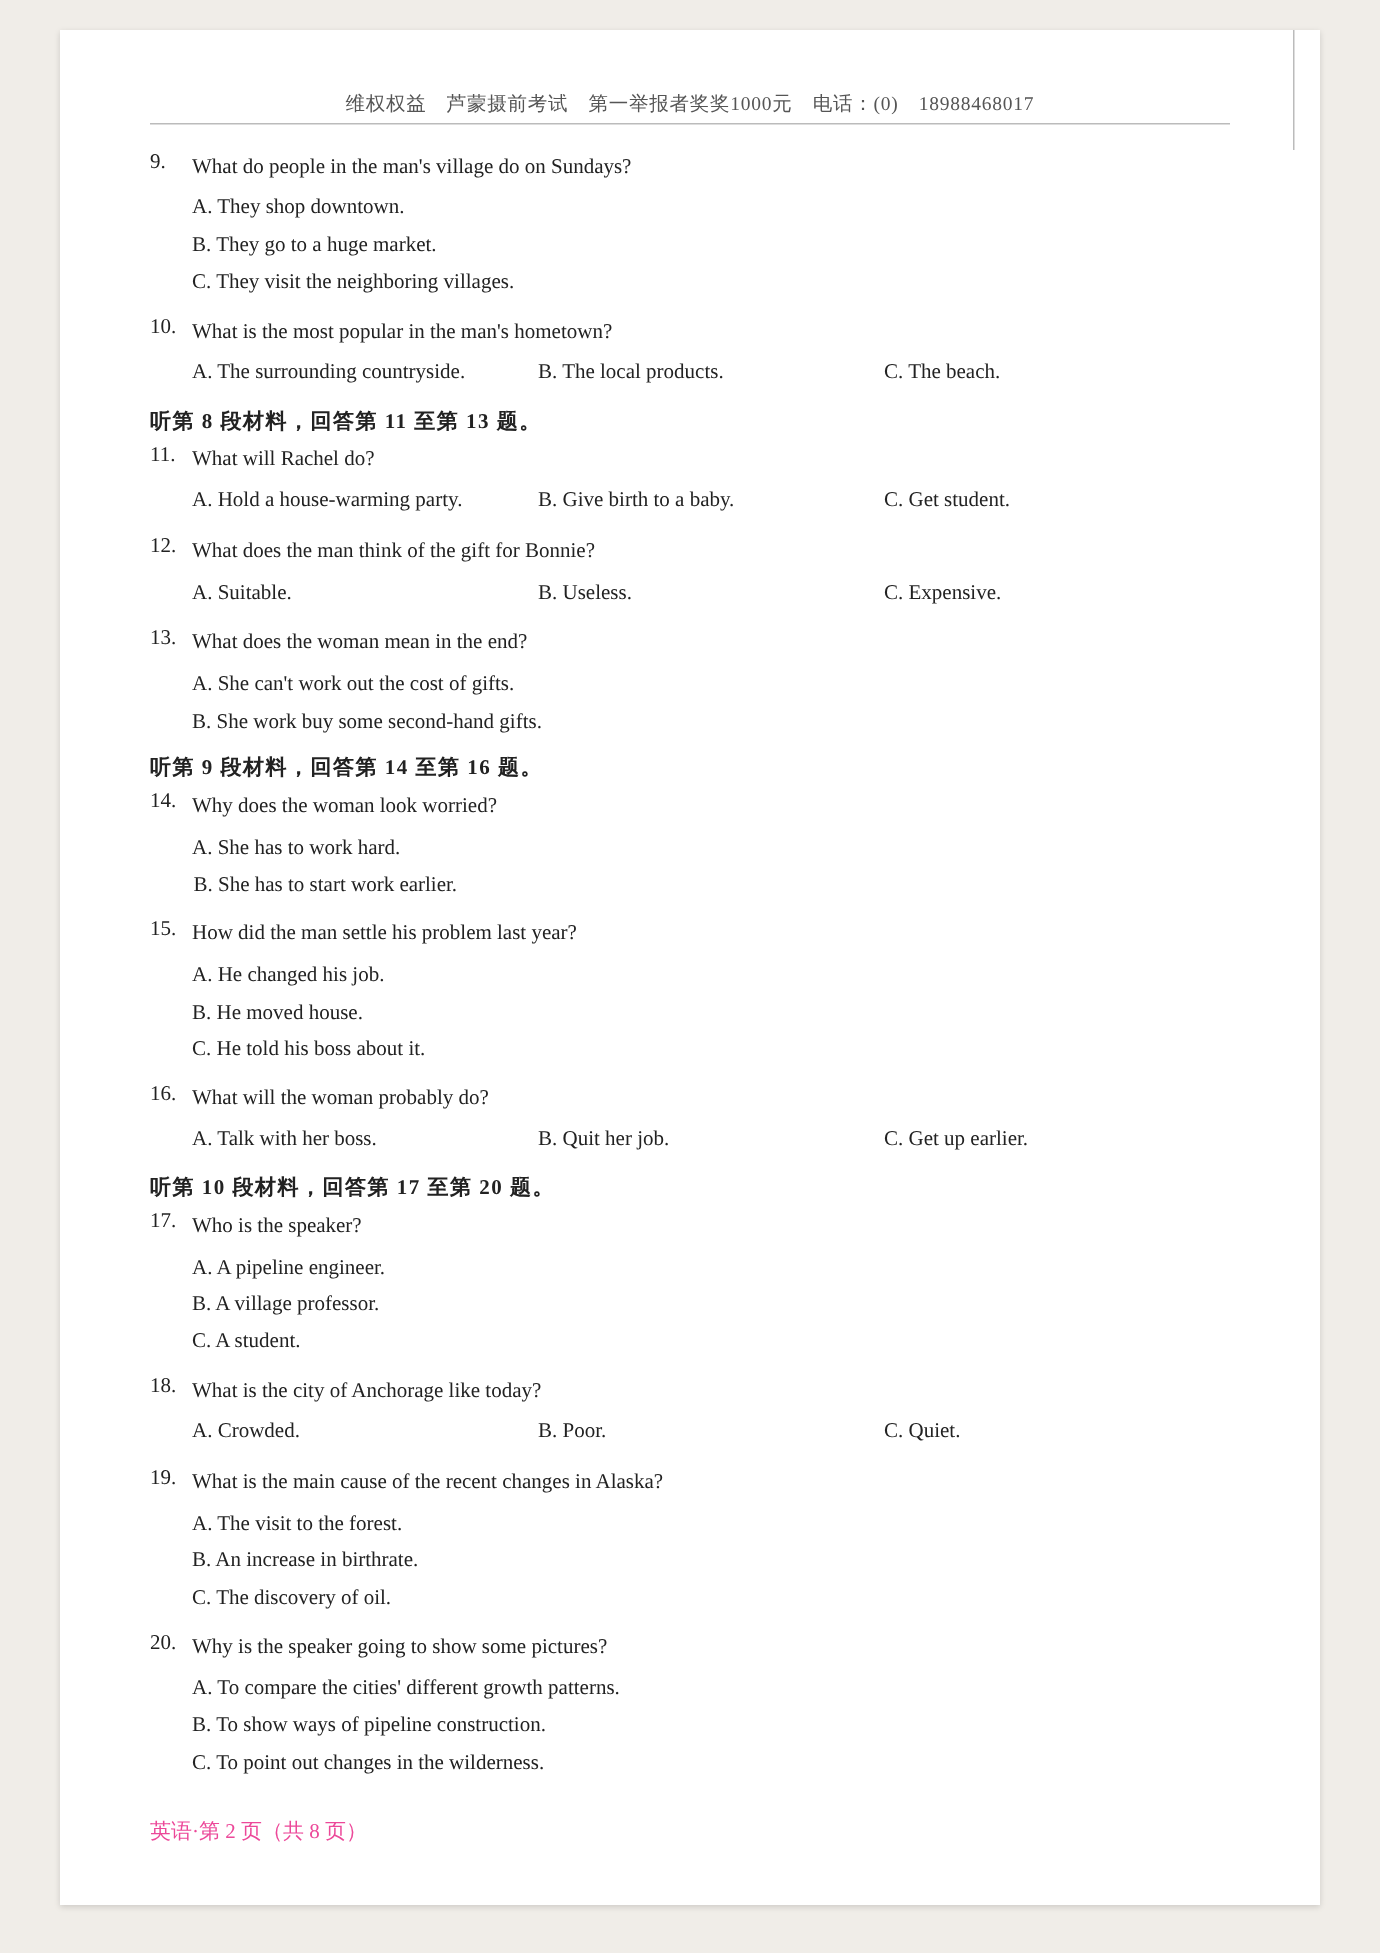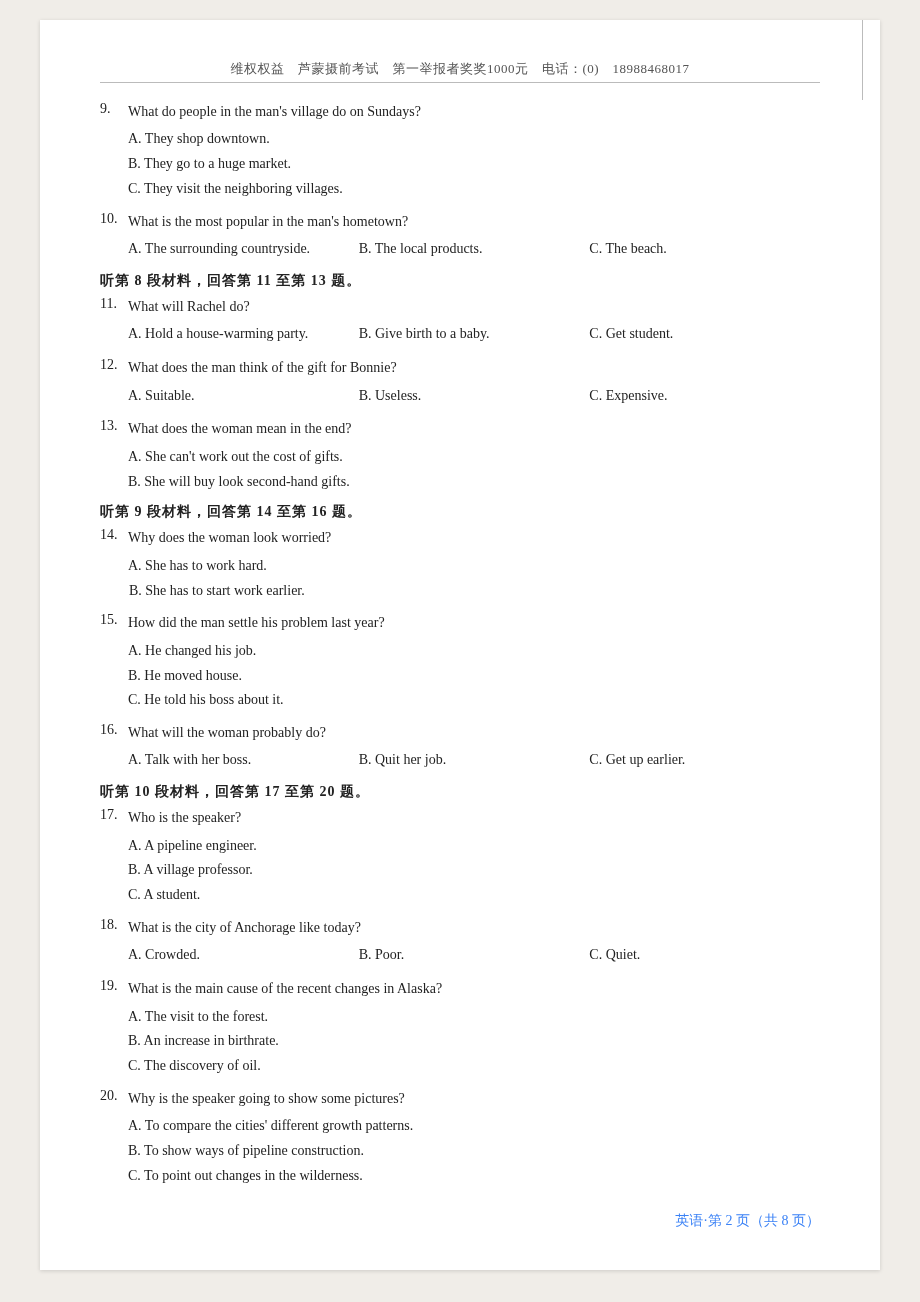--- a/index.html
+++ b/index.html
@@ -62,24 +62,24 @@
     }
     .three-col {
       display: flex;
       gap: 0;
       margin-left: 28px;
     }
     .three-col .answer-item {
       flex: 1;
     }
     .footer {
-      text-align: right;
+      text-align: left;
       margin-top: 24px;
       font-size: 14px;
-      color: #3b82f6;
+      color: #ec4899;
     }
     .corner-mark {
       position: absolute;
       right: 0;
       top: 0;
       width: 18px;
       height: 80px;
       border-left: 1px solid #bbb;
     }
   </style>
@@ -136,21 +136,21 @@
           <div class="answer-item">B. Useless.</div>
           <div class="answer-item">C. Expensive.</div>
         </div>
       </div>
       <div class="question-block">
         <div class="question-main">
           <span class="q-num">13.</span>
           <span class="q-text">What does the woman mean in the end?</span>
         </div>
         <div class="answer-item" style="margin-left: 28px;">A. She can't work out the cost of gifts.</div>
-        <div class="answer-item" style="margin-left: 28px;">B. She will buy look second-hand gifts.</div>
+        <div class="answer-item" style="margin-left: 28px;">B. She work buy some second-hand gifts.</div>
       </div>
       <div class="section-heading">听第 9 段材料，回答第 14 至第 16 题。</div>
       <div class="question-block">
         <div class="question-main">
           <span class="q-num">14.</span>
           <span class="q-text">Why does the woman look worried?</span>
         </div>
         <div class="answer-item" style="margin-left: 28px;">A. She has to work hard.</div>
         <div class="answer-item" style="margin-left: 29px;">B. She has to start work earlier.</div>
       </div>

